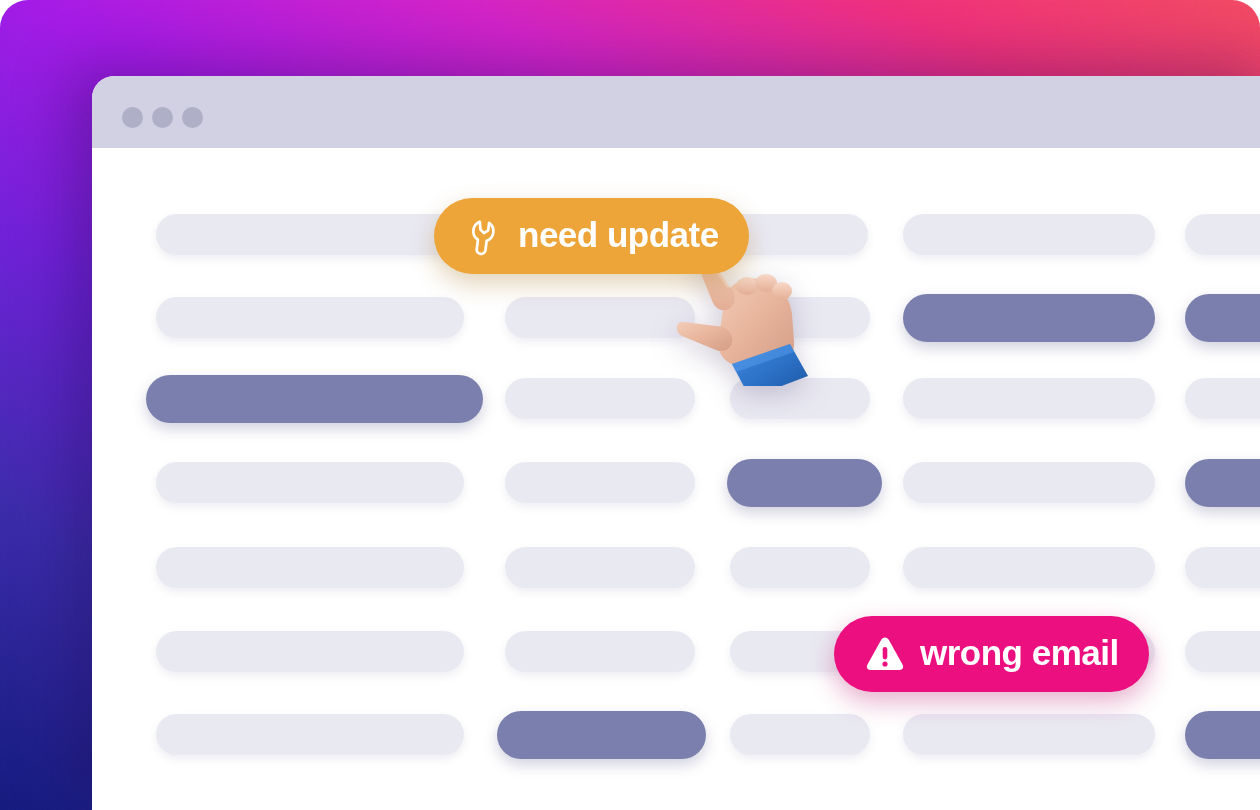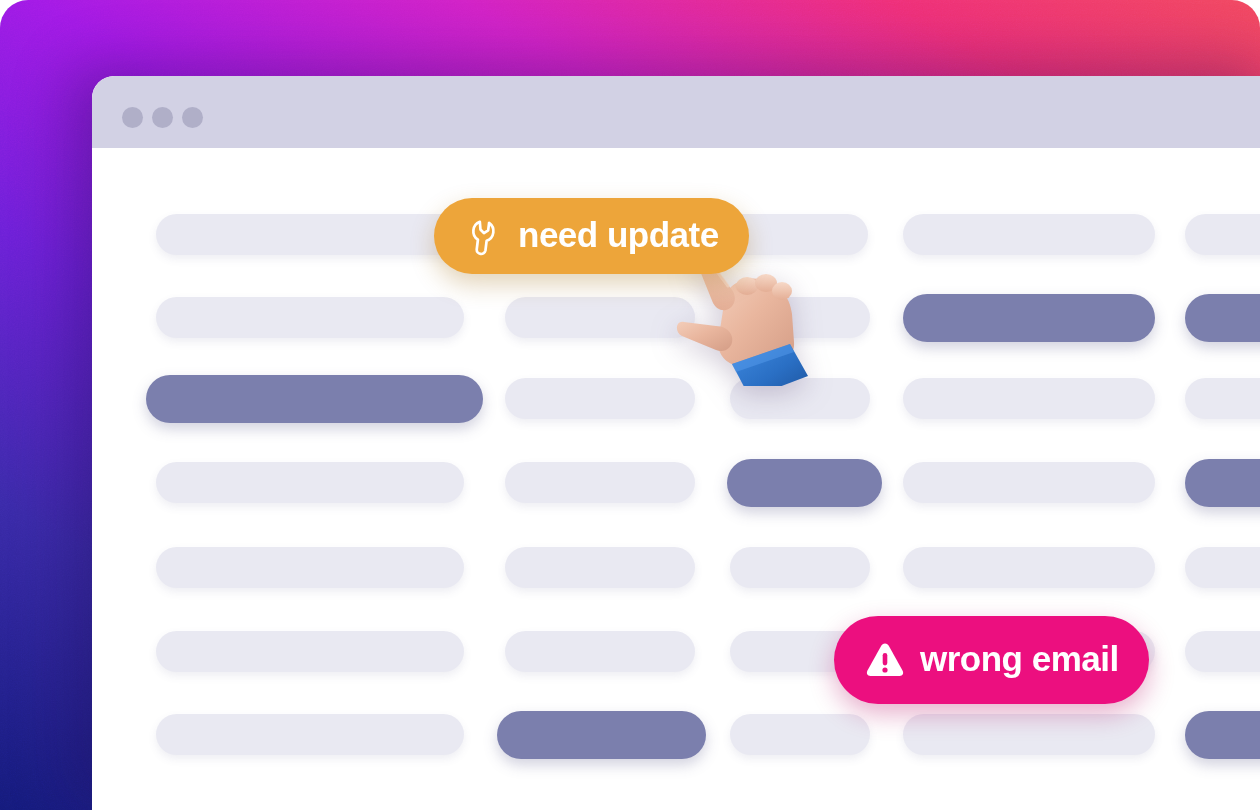--- a/index.html
+++ b/index.html
@@ -96,21 +96,21 @@
   }
   #badge-need-update {
     left:434px; top:198px;
     height:76px;
     background:#eda53a;
     box-shadow:0 10px 24px rgba(160,110,20,.30);
     z-index:6;
   }
   #badge-wrong-email {
     left:834px; top:616px;
-    height:88px;
+    height:76px;
     background:#ec0f7f;
     box-shadow:0 10px 26px rgba(180,10,95,.32);
     z-index:6;
   }
   .badge svg { display:block; flex:0 0 auto; }
 
   
   #hand {
     position:absolute;
     left:672px; top:246px;

